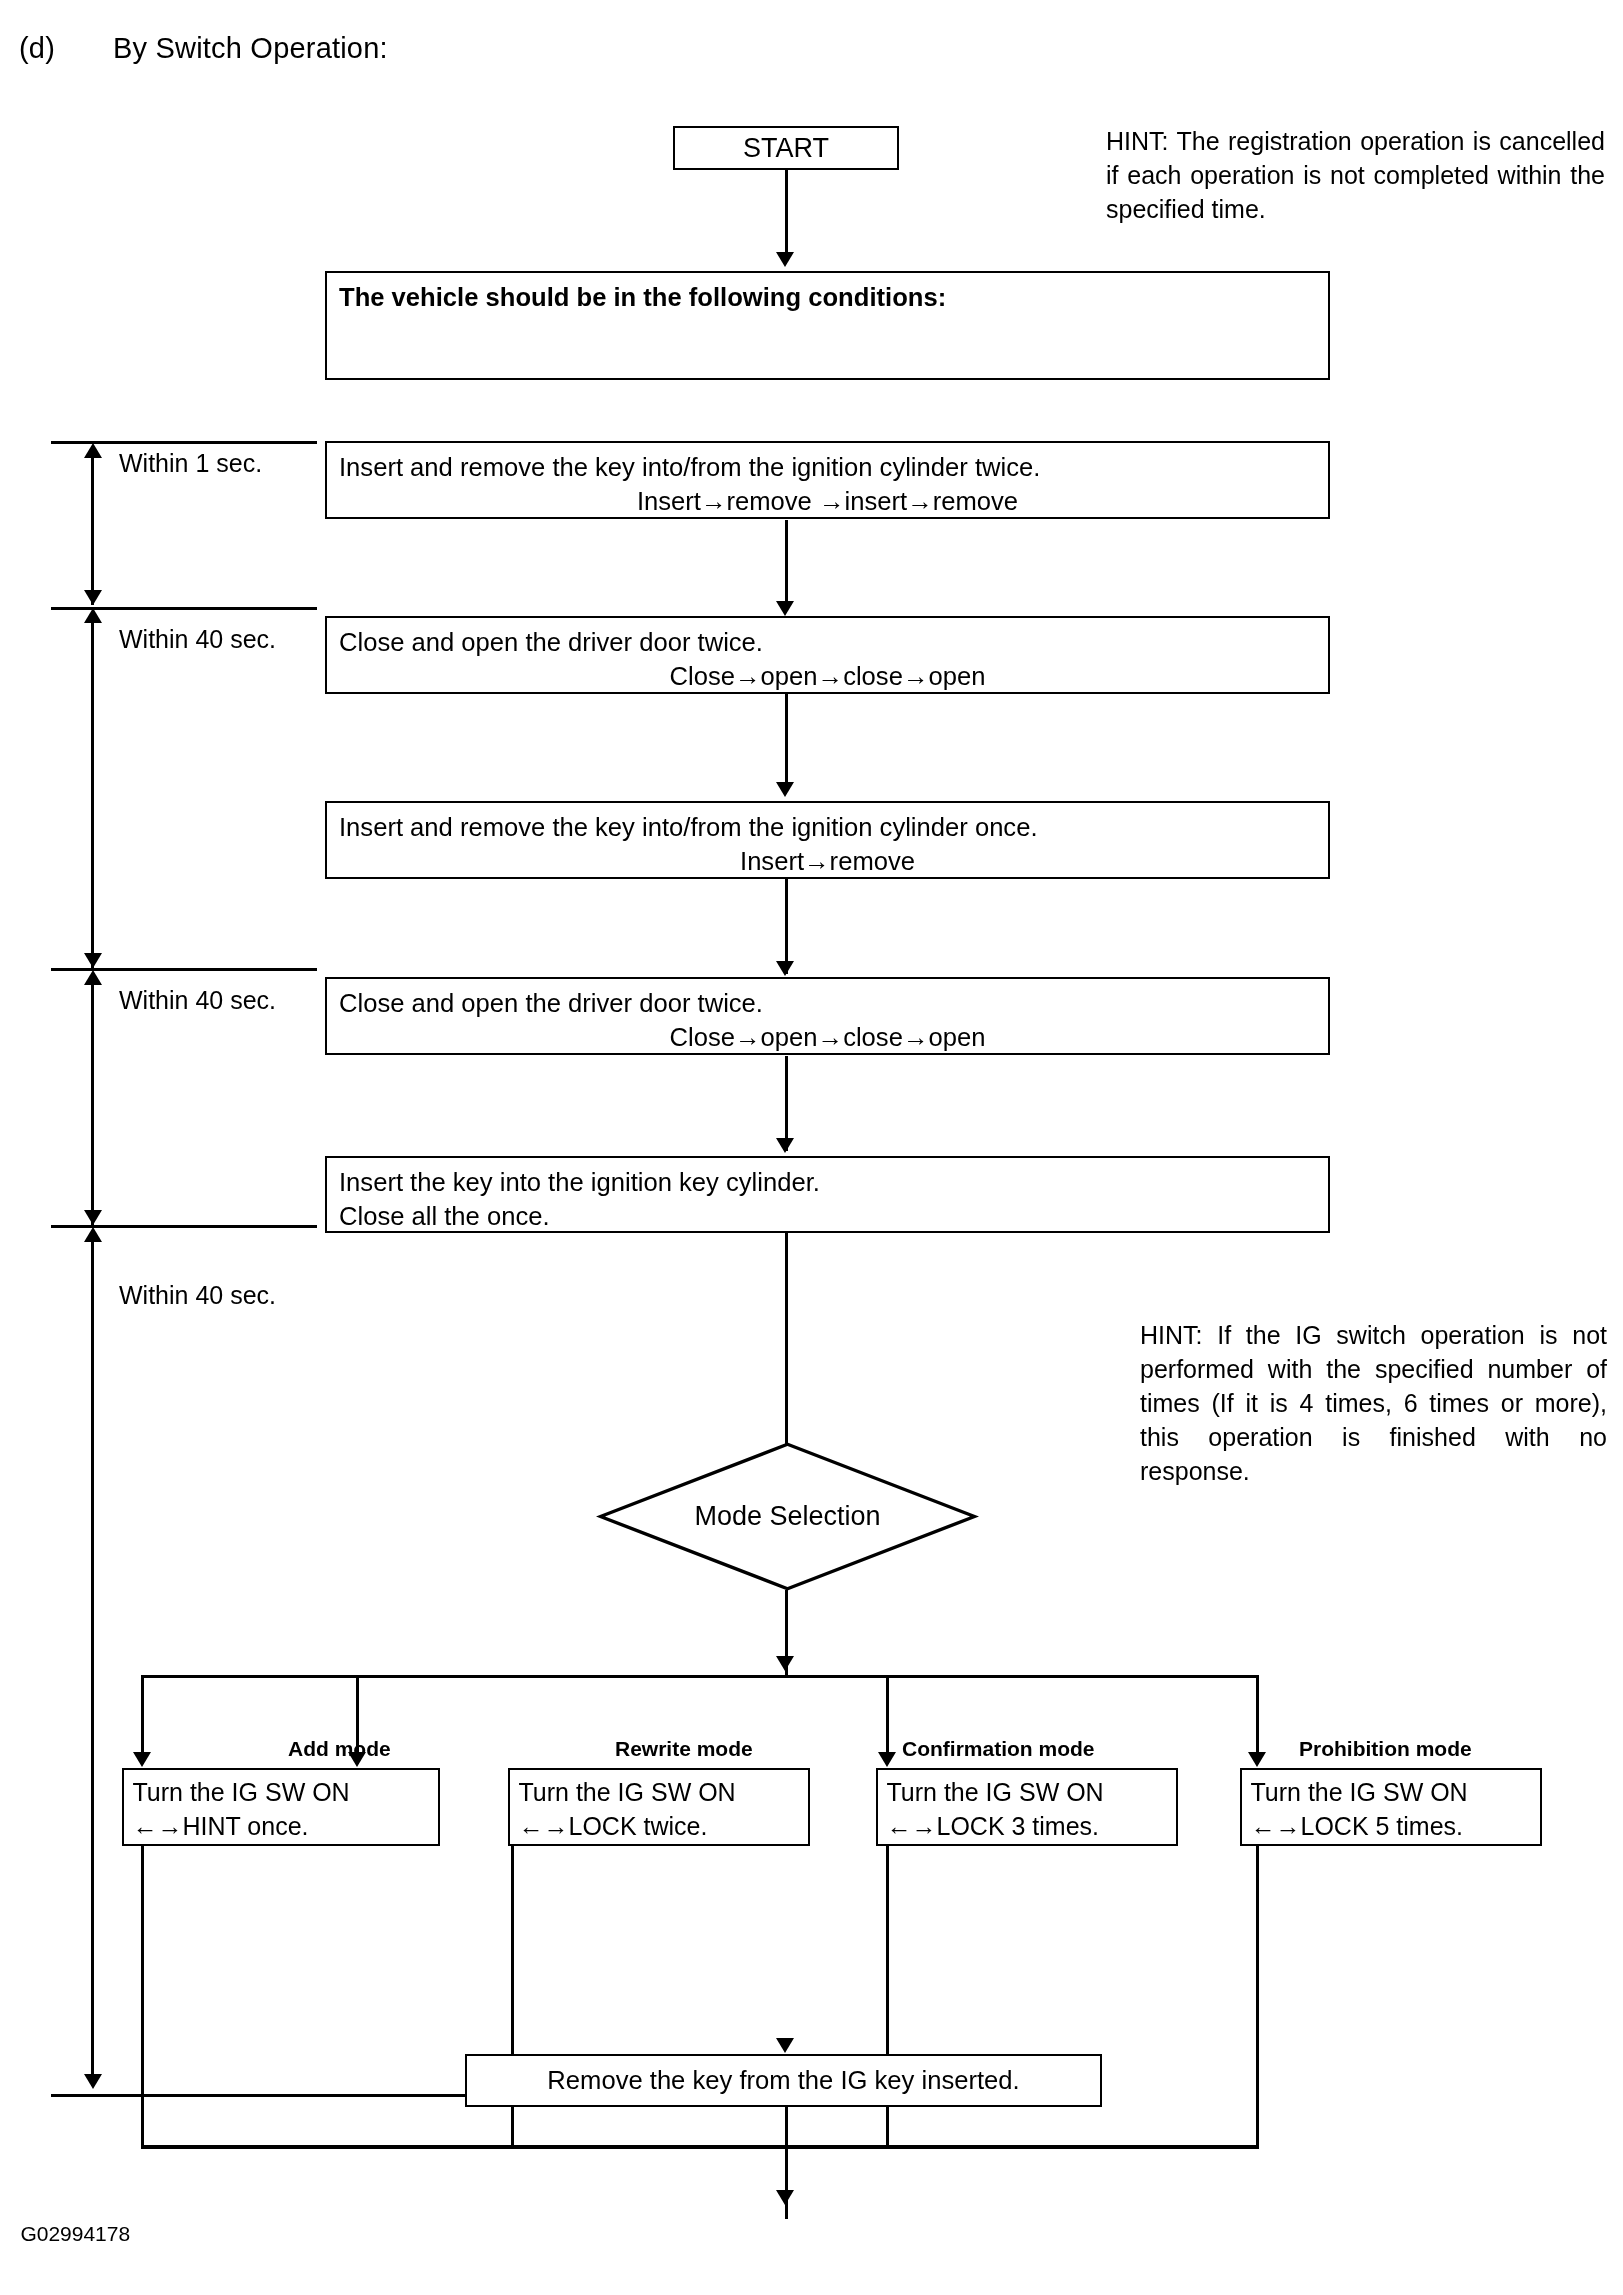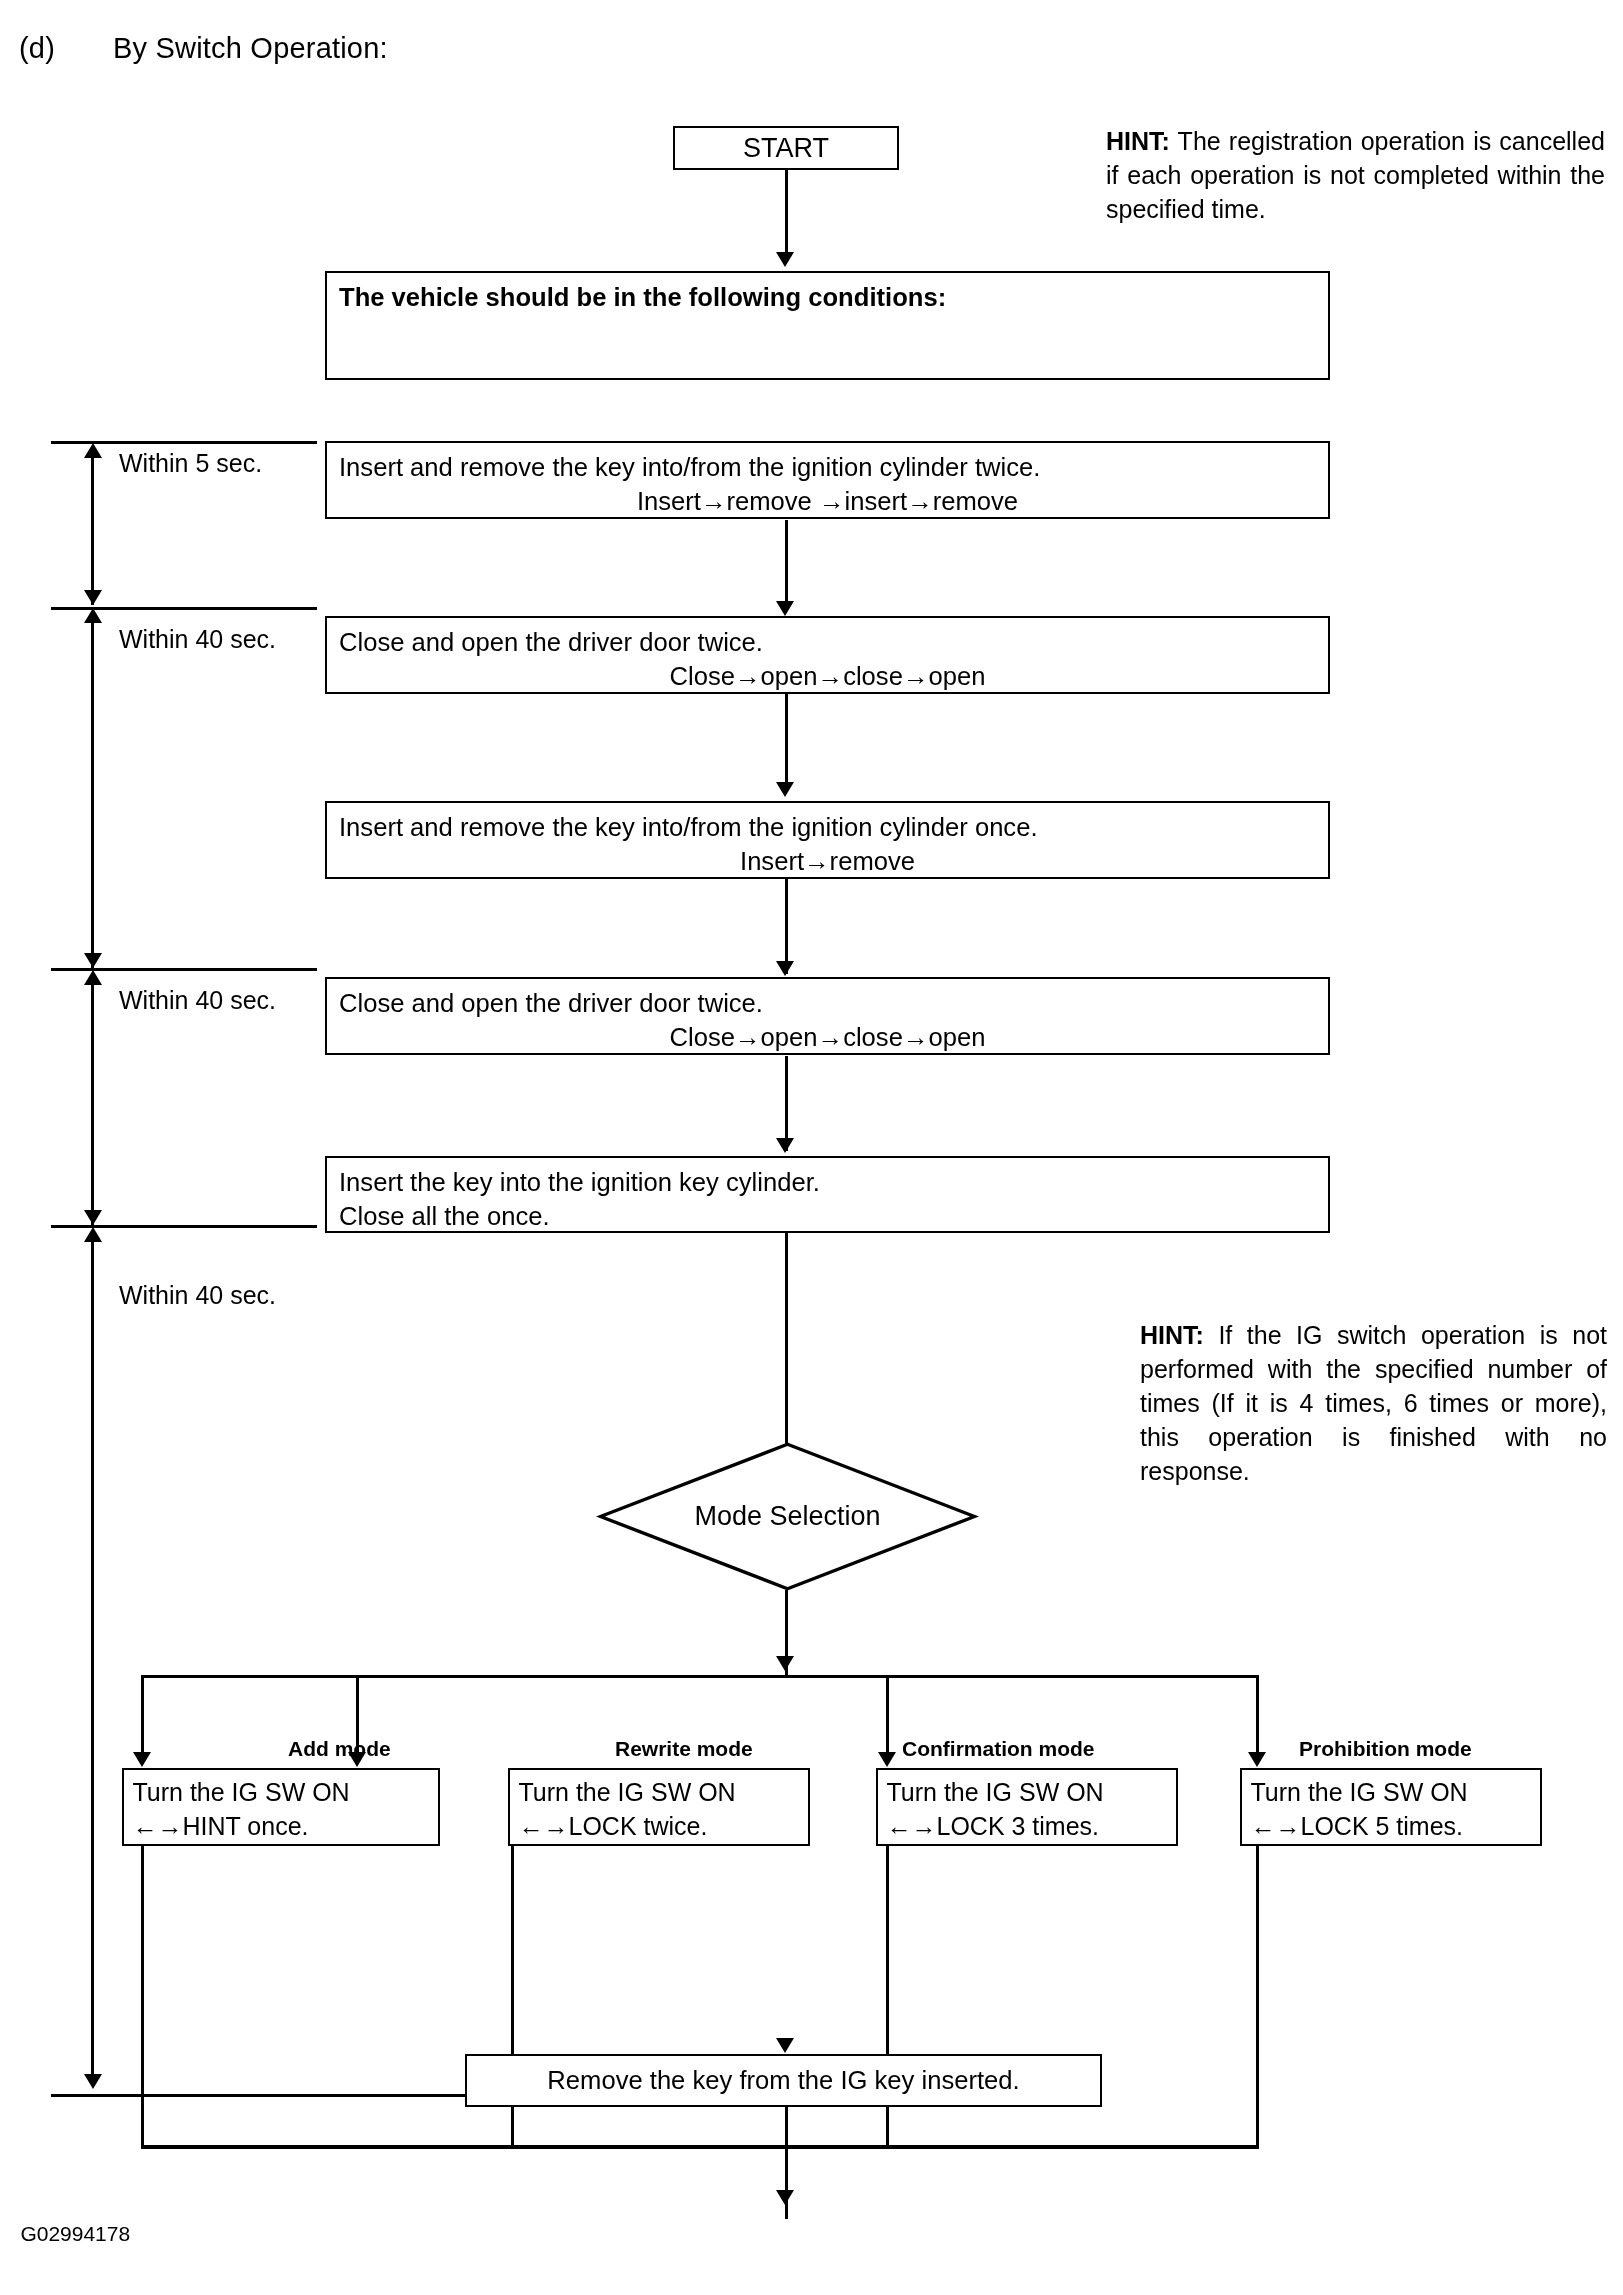--- a/index.html
+++ b/index.html
@@ -2,21 +2,21 @@
 <html style="font-size:13.6px"><head>
 <meta charset="utf-8">
 <style>
   html,body{margin:0;padding:0;background:#ffffff;}
   body{width:1623px;height:2295px;position:relative;
        font-family:"Liberation Sans","DejaVu Sans",sans-serif;color:#000;}
   .abs{position:absolute;}
   
   .heading{font-size:29px;letter-spacing:0.2px;}
   .hint{font-size:25px;line-height:34px;text-align:justify;}
-  .hint b{font-weight:bold;}
+  .hint b{font-weight:normal;}
   .timing{font-size:25px;white-space:nowrap;}
   .footer{font-size:21px;}
   
   .box{box-sizing:border-box;border:2.6px solid #000;background:#fff;
        font-size:25.6px;line-height:34px;}
   .box .pad{padding:6.8px 12px;}
   .ctr{text-align:center;}
   .bold-title{font-weight:bold;}
   .bullets{list-style:none;margin:0;padding:0;}
   .bullets li{position:relative;padding-left:22px;}
@@ -61,21 +61,21 @@
 <div class="abs box" style="left:325px;top:271px;width:1005px;height:109px;">
   <div class="pad">
     <div class="bold-title">The vehicle should be in the following conditions:</div>
   </div>
 </div>
 
 <div class="abs hline" style="left:51px;top:441px;width:266px;"></div>
 <div class="abs arrow-up" style="left:84px;top:443px;"></div>
 <div class="abs vline" style="left:91px;top:450px;height:155px;"></div>
 <div class="abs arrow-down" style="left:84px;top:590px;"></div>
-<div class="abs timing" style="left:119px;top:449px;">Within 5 sec.</div>
+<div class="abs timing" style="left:119px;top:449px;">Within 1 sec.</div>
 
 <div class="abs hline" style="left:51px;top:607px;width:266px;"></div>
 <div class="abs arrow-up" style="left:84px;top:608px;"></div>
 <div class="abs vline" style="left:91px;top:615px;height:354px;"></div>
 <div class="abs arrow-down" style="left:84px;top:953px;"></div>
 <div class="abs timing" style="left:119px;top:625px;">Within 40 sec.</div>
 
 <div class="abs hline" style="left:51px;top:968px;width:266px;"></div>
 <div class="abs arrow-up" style="left:84px;top:970px;"></div>
 <div class="abs vline" style="left:91px;top:976px;height:249px;"></div>

